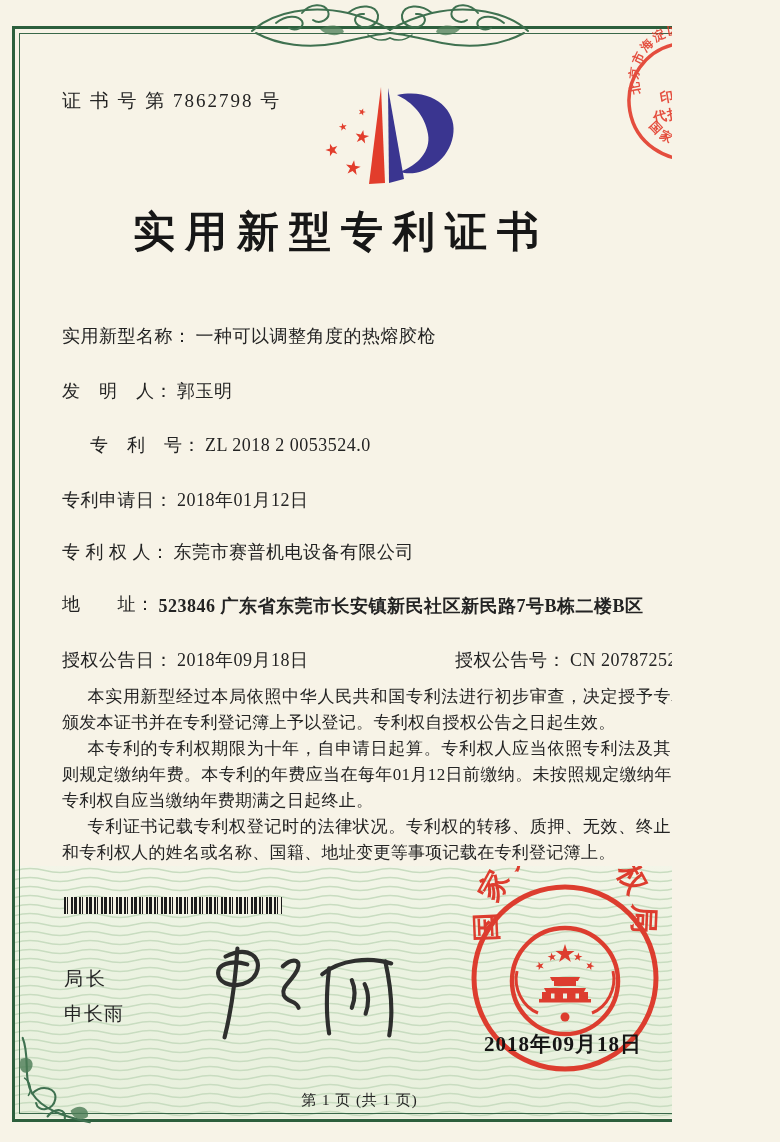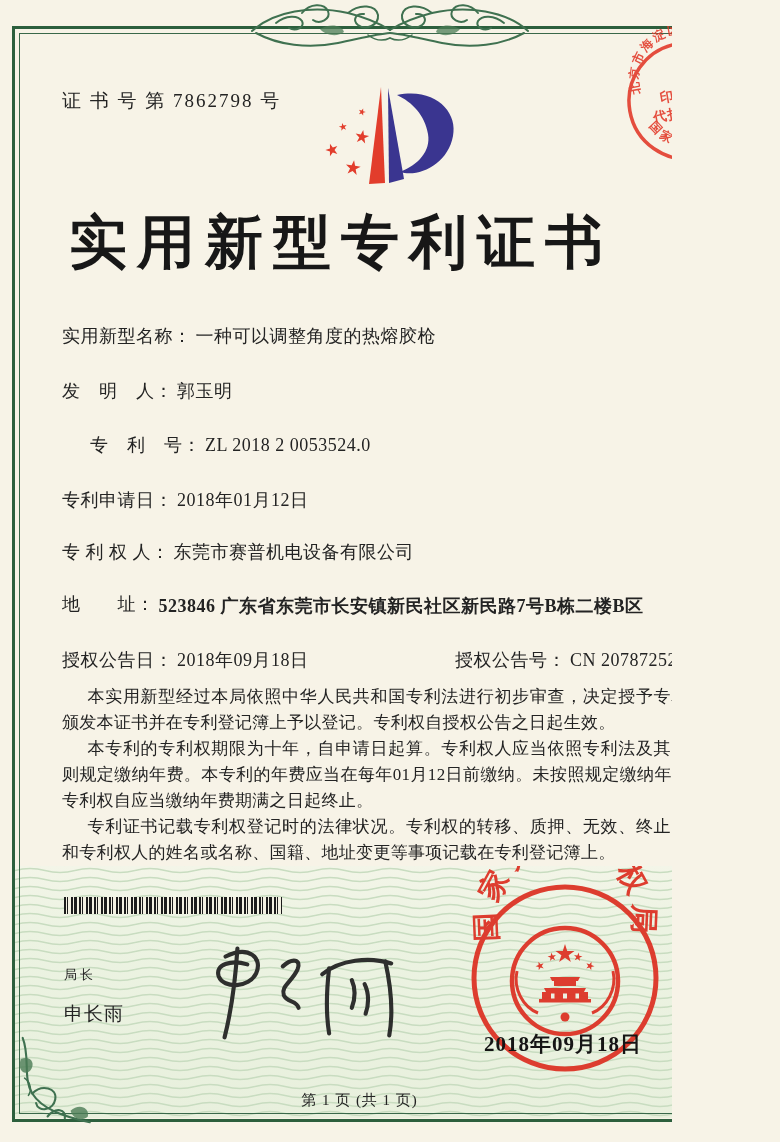--- a/index.html
+++ b/index.html
@@ -8,35 +8,35 @@
   
   .frame-outer{position:absolute;left:12px;top:26px;width:748px;height:1090px;border:3px solid #2c5f3d;z-index:2;}
   .frame-inner{position:absolute;left:19px;top:33px;width:739px;height:1079px;border:1px solid #39684a;z-index:2;}
   .waves{position:absolute;left:15px;top:866px;z-index:1;}
   .orn{position:absolute;z-index:3;}
   
   .cert-no{position:absolute;left:62px;top:88px;font-size:19px;letter-spacing:2px;z-index:4;}
   .stamp{position:absolute;left:612px;top:26px;z-index:4;opacity:.9;}
   .logo{position:absolute;left:315px;top:82px;z-index:4;}
   .title{position:absolute;left:0;right:0;top:204px;margin:0;text-align:center;
-         font-size:58px;font-weight:bold;letter-spacing:10px;text-indent:10px;color:#171717;z-index:4;}
+         font-size:42px;font-weight:bold;letter-spacing:10px;text-indent:10px;color:#171717;z-index:4;}
   
   .row{position:absolute;left:62px;font-size:18px;letter-spacing:.5px;white-space:nowrap;z-index:4;}
   .row .val{padding-left:4px;}
   .row-address{white-space:normal;width:700px;}
   .row-address .lbl{vertical-align:top;}
   .row-address .val{display:inline-block;width:572px;vertical-align:top;line-height:29px;font-weight:bold;}
   .grant2{position:absolute;left:393px;top:0;}
   
   .bodytxt{position:absolute;left:62px;top:684px;width:662px;z-index:4;}
   .bodytxt p{margin:0;font-size:17px;line-height:26px;text-indent:1.5em;text-align:justify;letter-spacing:.3px;}
   
   .barcode{position:absolute;left:64px;top:897px;width:218px;height:17px;z-index:4;
     background:repeating-linear-gradient(90deg,#1c1c1c 0 2px,#f3f1e2 2px 3px,#1c1c1c 3px 4px,#f3f1e2 4px 7px,#1c1c1c 7px 9px,#f3f1e2 9px 10px,#1c1c1c 10px 13px,#f3f1e2 13px 15px);}
-  .director-title{position:absolute;left:64px;top:966px;font-size:13px;letter-spacing:3px;z-index:4;
+  .director-title{position:absolute;left:64px;top:966px;font-size:19px;letter-spacing:3px;z-index:4;
     font-family:"Liberation Sans","DejaVu Sans",sans-serif;}
   .director-name{position:absolute;left:64px;top:1001px;font-size:19px;letter-spacing:1px;z-index:4;
     font-family:"Liberation Sans","DejaVu Sans",sans-serif;}
   .signature{position:absolute;left:196px;top:942px;z-index:4;}
   .seal{position:absolute;left:455px;top:866px;z-index:4;opacity:.95;}
   .seal-date{position:absolute;left:484px;top:1030px;font-size:21px;font-weight:bold;
     letter-spacing:1px;color:#151515;z-index:5;}
   .footer{position:absolute;left:0;right:0;top:1091px;text-align:center;font-size:15px;letter-spacing:1px;z-index:4;padding-left:47px;}
 </style>
 </head>

